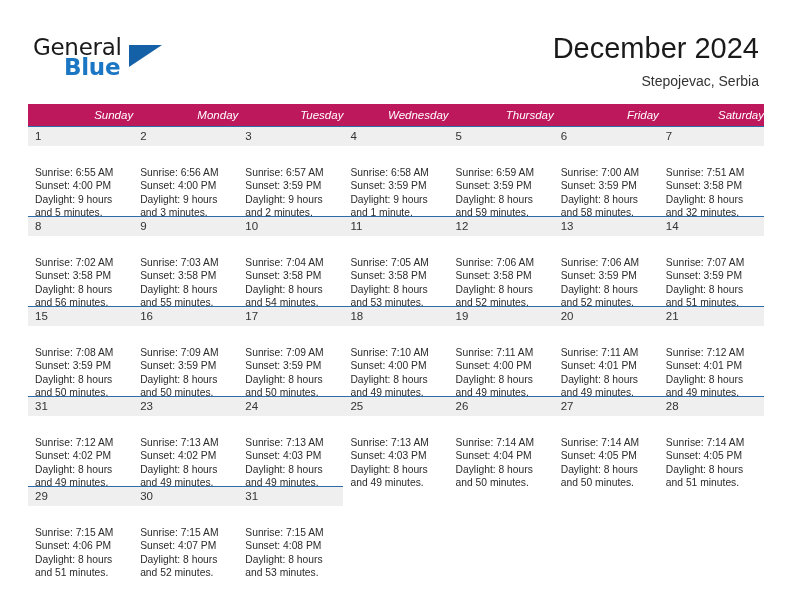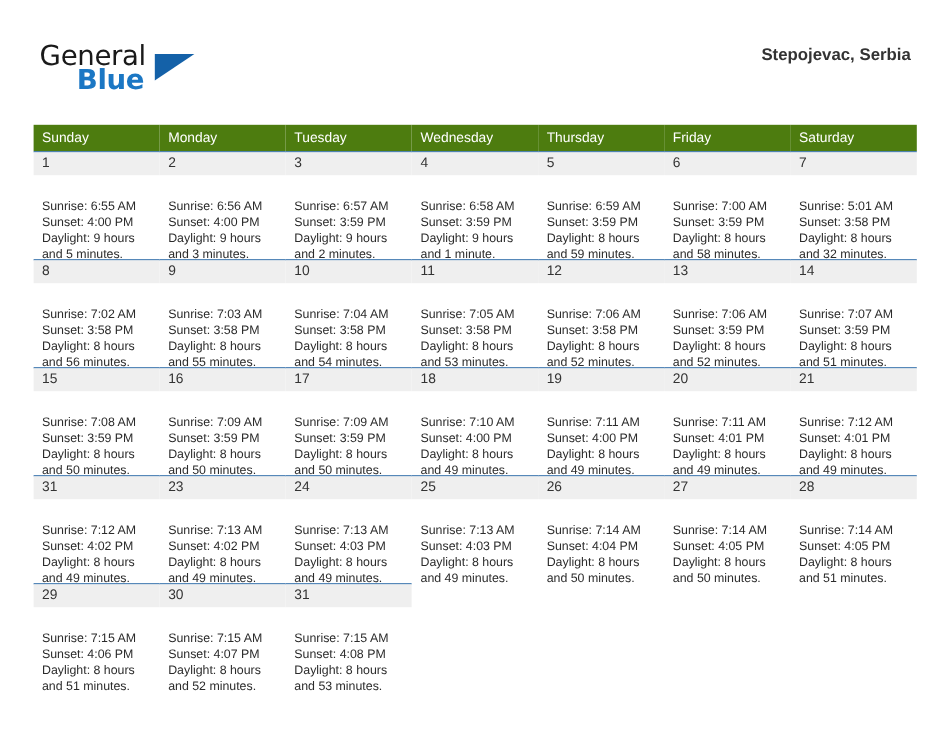--- a/index.html
+++ b/index.html
@@ -78,45 +78,46 @@
   .month-title {
     font-size: 29px;
     font-weight: 400;
     color: #1a1a1a;
     line-height: 36px;
     white-space: nowrap;
   }
   .location {
     margin-top: 6px;
     font-size: 14px;
-    font-weight: 700;
+    font-weight: 400;
     color: #333333;
     line-height: 18px;
     white-space: nowrap;
   }
 
   
   .calendar {
     position: absolute;
     left: 28px;
     top: 104px;
     width: 736px;
     border-collapse: collapse;
     table-layout: fixed;
   }
   .calendar th {
-    background: #4d7c0f;
+    background: #be185d;
     color: #ffffff;
     font-size: 11.5px;
     font-weight: 400;
-    text-align: left;
+    text-align: right;
     padding: 5px 0 5px 7px;
     height: 19px;
     box-sizing: border-box;
     border: none;
+    font-style: italic;
   }
   .calendar td {
     width: 105.14px;
     vertical-align: top;
     padding: 0;
     border: none;
     height: 90px;
   }
   .cell-inner {
     height: 90px;
@@ -155,20 +156,21 @@
 
   <div class="header">
 
     <div class="logo">
       <span class="logo-general">General</span>
       <span class="logo-triangle"></span>
       <span class="logo-blue">Blue</span>
     </div>
 
     <div class="title-block">
+      <div class="month-title">December 2024</div>
       <div class="location">Stepojevac, Serbia</div>
     </div>
 
   </div>
 
   <table class="calendar">
     <thead>
       <tr id="weekday-row">
           <th>Sunday</th>
           <th>Monday</th>
@@ -244,21 +246,21 @@
                 <div>Sunset: 3:59 PM</div>
                 <div>Daylight: 8 hours</div>
                 <div>and 58 minutes.</div>
               </div>
             </div>
           </td>
           <td>
             <div class="cell-inner filled">
               <div class="daynum">7</div>
               <div class="details">
-                <div>Sunrise: 5:01 AM</div>
+                <div>Sunrise: 7:51 AM</div>
                 <div>Sunset: 3:58 PM</div>
                 <div>Daylight: 8 hours</div>
                 <div>and 32 minutes.</div>
               </div>
             </div>
           </td>
         </tr>
         <tr>
           <td>
             <div class="cell-inner filled">

